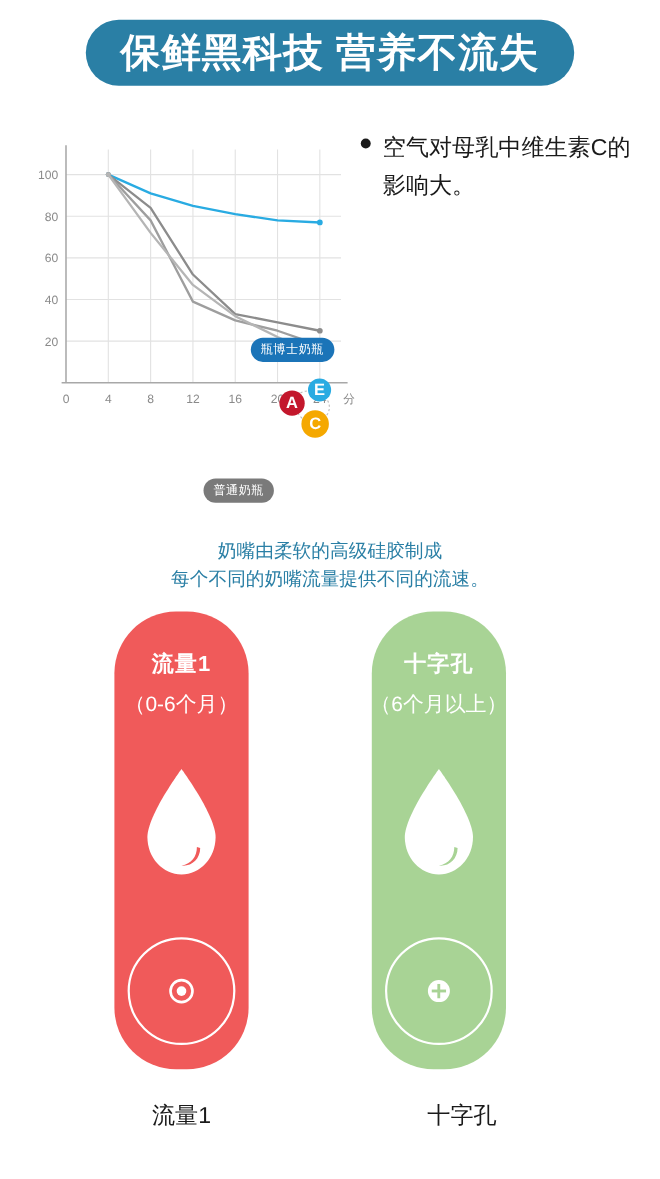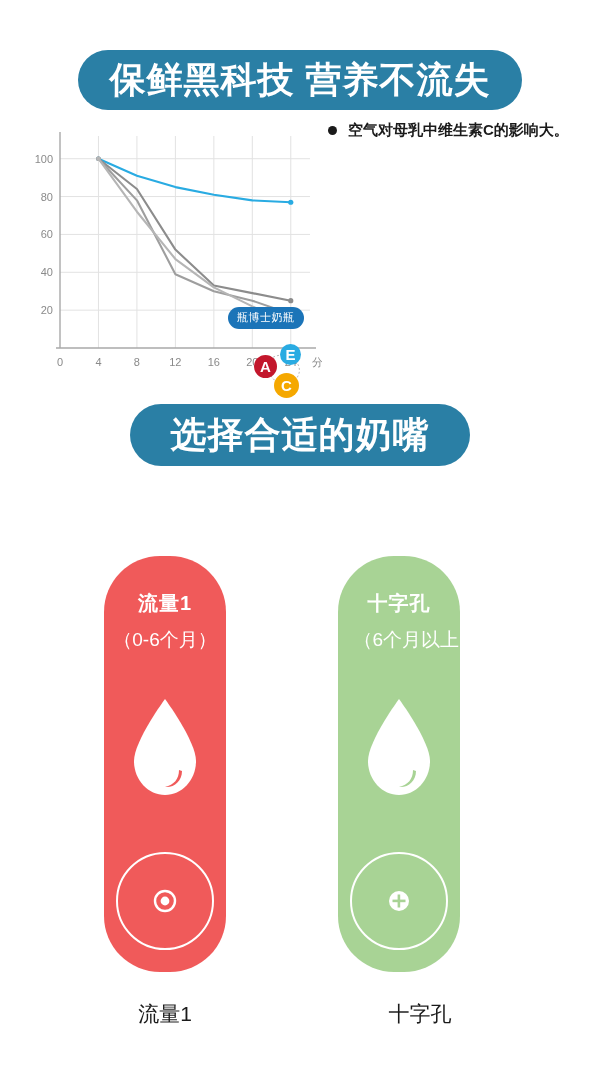--- a/index.html
+++ b/index.html
@@ -18,21 +18,21 @@
     background: #2a7fa5;
     border-radius: 40px;
     display: flex;
     align-items: center;
     justify-content: center;
     color: #ffffff;
     font-weight: bold;
     letter-spacing: 1px;
     white-space: nowrap;
   }
-  #banner-1 { left: 78px; top: 18px; width: 444px; height: 60px; font-size: 36px; margin-top: 32px; }
+  #banner-1 { left: 78px; top: 18px; width: 444px; height: 60px; font-size: 36px; }
   #banner-2 { left: 130px; top: 404px; width: 340px; height: 62px; font-size: 36px; }
 
   
   .chart-block { position: absolute; left: 22px; top: 104px; width: 300px; height: 282px; }
   .chart-title {
     position: absolute; left: 14px; top: 0;
     font-size: 17px; color: #6b6b6b; white-space: nowrap;
   }
   .chart-svg { position: absolute; left: 0; top: 22px; }
 
@@ -62,21 +62,21 @@
   #vit-c { background: #f5a800; left: 252px; top: 269px; width: 25px; height: 25px; }
 
   
   .bullets { position: absolute; left: 328px; top: 118px; width: 258px; }
   .bullet { display: flex; margin-bottom: 11px; }
   .bullet-dot {
     width: 9px; height: 9px; border-radius: 50%;
     background: #1a1a1a; flex: 0 0 9px; margin-top: 8px; margin-right: 11px;
   }
   .bullet-text {
-    font-size: 15px; line-height: 1.6; color: #1a1a1a; font-weight: bold;
+    font-size: 21px; line-height: 1.6; color: #1a1a1a;
   }
   .hl { color: #cf1a20; }
 
   
   .subcap {
     position: absolute; left: 0; top: 488px; width: 600px;
     text-align: center; color: #2a7fa5;
     font-size: 17px; line-height: 1.55;
   }
 
@@ -193,24 +193,25 @@
     <div class="vit-circle" id="vit-c">C</div>
   </div>
 
   <div class="bullets">
     <div class="bullet">
       <div class="bullet-dot"></div>
       <div class="bullet-text">空气对母乳中维生素C的影响大。</div>
     </div>
   </div>
 
-  <div class="banner" id="banner-2">
-    <span>选择合适的奶嘴</span>
-  </div>
-
+
+  <div class="subcap">
+    <div>奶嘴由柔软的高级硅胶制成</div>
+    <div>每个不同的奶嘴流量提供不同的流速。</div>
+  </div>
 
   <div class="card" id="card-left">
     <div class="card-title card-widen" style="text-align:center;">流量1</div>
     <div class="card-sub card-widen" style="text-align:center;">（0-6个月）</div>
 
     <div class="drop-wrap">
       <svg width="78" height="104" viewBox="0 0 78 104">
         <path d="M39 4 C39 4 70 46 70 66 C70 85 56 100 39 100 C22 100 8 85 8 66 C8 46 39 4 39 4 Z" fill="#ffffff"></path>
         <path d="M56 76 C56 86 48 93 39 92 C48 90 53 84 53 75 Z" fill="#f05a5a"></path>
       </svg>
@@ -219,21 +220,21 @@
     <div class="hole-circle">
       <svg width="26" height="26" viewBox="0 0 26 26">
         <circle cx="13" cy="13" r="10" fill="none" stroke="#ffffff" stroke-width="2.4"></circle>
         <circle cx="13" cy="13" r="4.4" fill="#ffffff"></circle>
       </svg>
     </div>
   </div>
 
   <div class="card" id="card-right">
     <div class="card-title card-widen" style="text-align:center;">十字孔</div>
-    <div class="card-sub card-widen" style="text-align:right;">（6个月以上）</div>
+    <div class="card-sub card-widen" style="text-align:center;">（6个月以上）</div>
 
     <div class="drop-wrap">
       <svg width="78" height="104" viewBox="0 0 78 104">
         <path d="M39 4 C39 4 70 46 70 66 C70 85 56 100 39 100 C22 100 8 85 8 66 C8 46 39 4 39 4 Z" fill="#ffffff"></path>
         <path d="M56 76 C56 86 48 93 39 92 C48 90 53 84 53 75 Z" fill="#a8d395"></path>
       </svg>
     </div>
 
     <div class="hole-circle">
       <svg width="26" height="26" viewBox="0 0 26 26">

